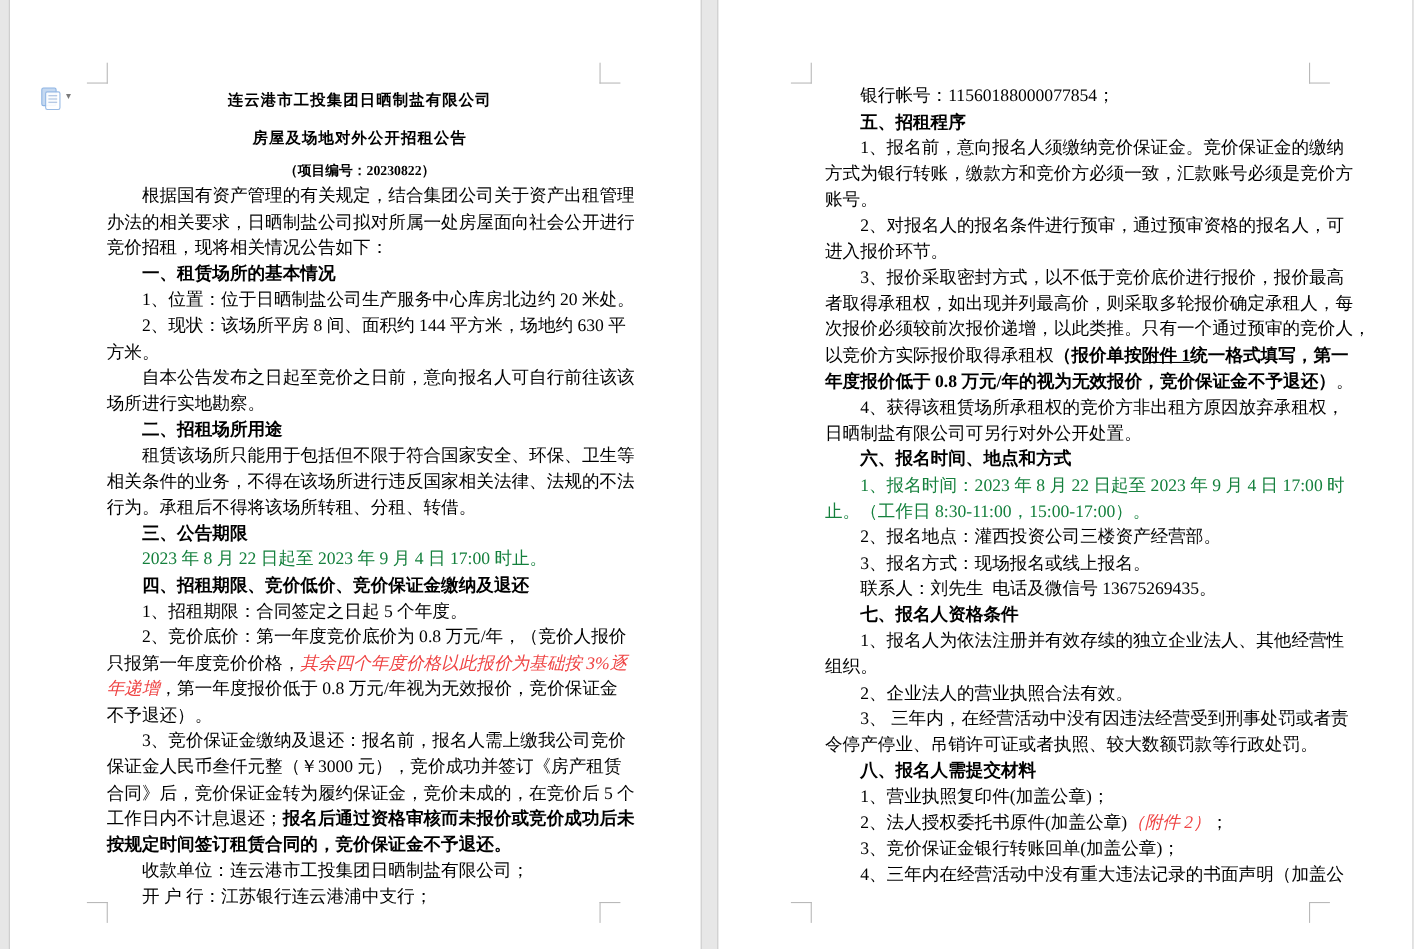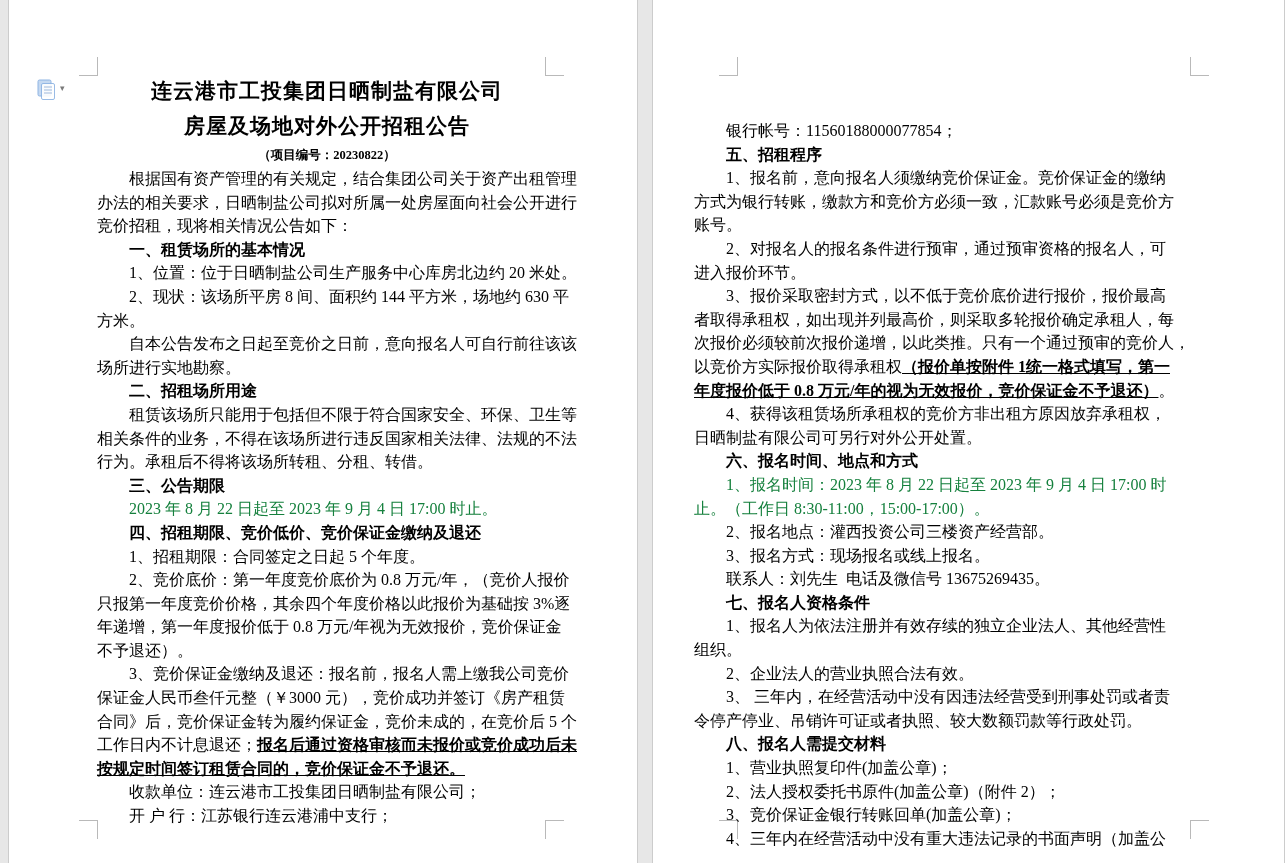--- a/index.html
+++ b/index.html
@@ -18,32 +18,32 @@
   
   .mark{position:absolute;width:18px;height:18px;border:0 solid #b9b9b9;}
   .mark.tl{border-right-width:1px;border-bottom-width:1px;}
   .mark.tr{border-left-width:1px;border-bottom-width:1px;}
   .mark.bl{border-right-width:1px;border-top-width:1px;}
   .mark.br{border-left-width:1px;border-top-width:1px;}
 
   
   .page-text{position:absolute;white-space:pre;}
   #page-0{left:97px;top:74px;width:460px;}
-  #page-1{left:694px;top:76px;width:465px;margin-top:43px;}
+  #page-1{left:750px;top:76px;width:465px;}
 
   .line{font-size:16px;line-height:23.6px;height:23.6px;}
   .line.indent{padding-left:32px;}
   .line.center{text-align:center;padding-left:0;}
-  .line.title-line{font-size:21px;line-height:35px;height:35px;font-weight:bold;letter-spacing:1px;}
+  .line.title-line{font-size:14px;line-height:35px;height:35px;font-weight:bold;letter-spacing:1px;}
   .line.subtitle-line{font-size:12.5px;line-height:23px;height:23px;font-weight:bold;}
 
   .seg-heading{font-weight:bold;}
   .seg-blue{color:#15803d;}
-  .seg-red{color:#000000;}
-  .seg-boldu{font-weight:bold;text-decoration:underline;}
+  .seg-red{color:#ef4444;font-style:italic;}
+  .seg-boldu{font-weight:bold;}
   .seg-red-boldu{color:#000000;font-weight:bold;text-decoration:underline;}
 
   
   .paste-widget{position:absolute;left:36px;top:78px;width:34px;height:22px;cursor:pointer;}
   .paste-widget .caret{
     position:absolute;left:24px;top:5px;font-size:9px;color:#7a7a7a;
     font-family:"DejaVu Sans",sans-serif;
   }
 </style>
 </head>

